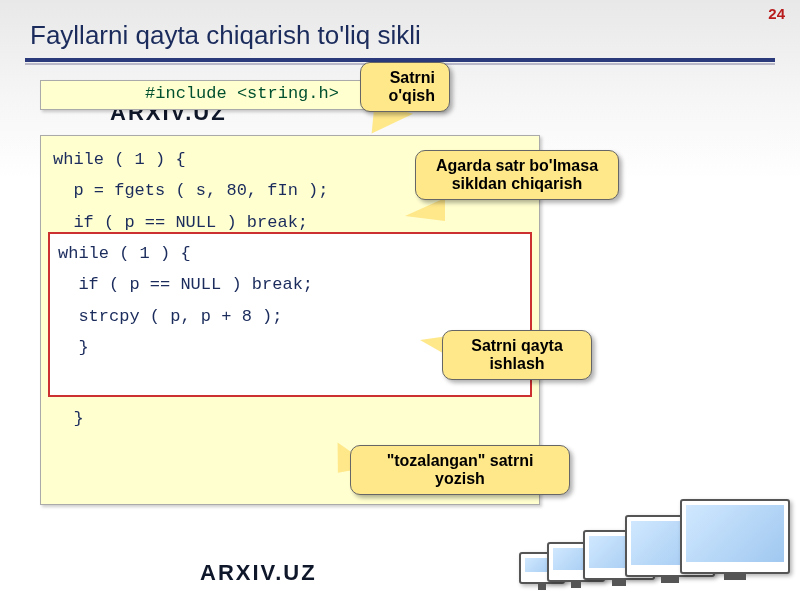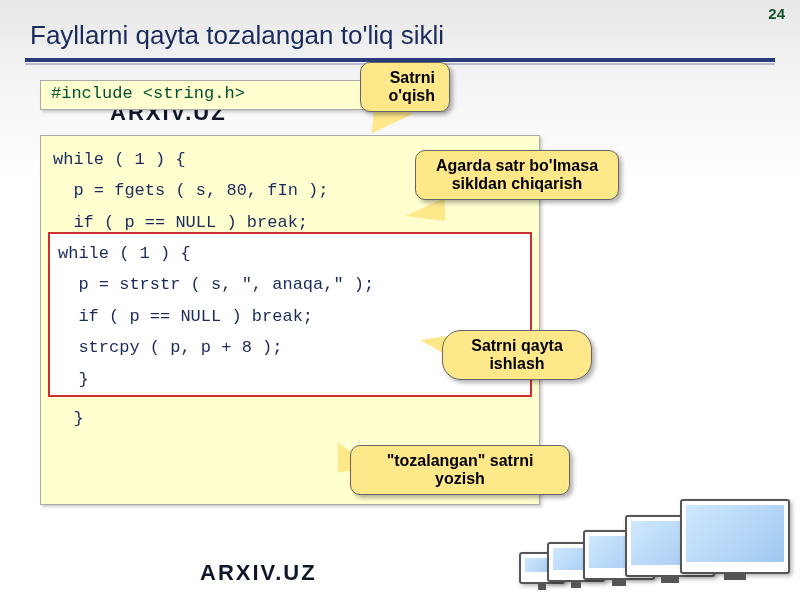--- a/index.html
+++ b/index.html
@@ -10,21 +10,21 @@
 font-family: Arial, sans-serif;
 position: relative;
 overflow: hidden;
 }
 .page-number {
 position: absolute;
 top: 5px;
 right: 15px;
 font-weight: bold;
 font-size: 15px;
-color: #14532d;
+color: #b91c1c;
 }
 .title {
 position: absolute;
 top: 20px;
 left: 30px;
 font-size: 26px;
 color: #1a2b5c;
 font-weight: normal;
 }
 .title-underline {
@@ -63,20 +63,21 @@
 width: 404px;
 height: 30px;
 background: #ffffd0;
 border: 1px solid #aaa;
 box-shadow: 2px 2px 3px rgba(0,0,0,0.2);
 padding: 3px 10px;
 font-family: 'Courier New', monospace;
 font-size: 17px;
 color: #005030;
 z-index: 2;
+text-align: center;
 }
 .code-box {
 position: absolute;
 top: 135px;
 left: 40px;
 width: 500px;
 height: 370px;
 background: #ffffd0;
 border: 1px solid #aaa;
 box-shadow: 2px 2px 3px rgba(0,0,0,0.2);
@@ -117,21 +118,21 @@
 .callout-tail {
 position: absolute;
 width: 0;
 height: 0;
 z-index: 9;
 }
 .c1 { top: 62px; left: 360px; width: 90px; text-align: right; }
 .c1-tail { top: 108px; left: 370px; border-top: 30px solid #ffe88a; border-left: 5px solid transparent; border-right: 35px solid transparent; transform: rotate(15deg); }
 .c2 { top: 150px; left: 415px; width: 204px; }
 .c2-tail { top: 198px; left: 405px; border-top: 18px solid transparent; border-bottom: 5px solid transparent; border-right: 40px solid #ffe88a; }
-.c3 { top: 330px; left: 442px; width: 150px; border-radius: 19px; }
+.c3 { top: 330px; left: 442px; width: 150px; }
 .c3-tail { top: 335px; left: 420px; border-top: 5px solid transparent; border-bottom: 20px solid transparent; border-right: 35px solid #ffe88a; }
 .c4 { top: 445px; left: 350px; width: 220px; }
 .c4-tail { top: 440px; left: 335px; border-left: 5px solid transparent; border-right: 30px solid transparent; border-bottom: 30px solid #ffe88a; transform: rotate(-10deg); }
 .monitors {
 position: absolute;
 bottom: 8px;
 right: 10px;
 z-index: 1;
 }
 .monitor {
@@ -159,42 +160,41 @@
 position: absolute;
 top: 4px; left: 4px; right: 4px; bottom: 10px;
 background: linear-gradient(135deg, #d0e8ff, #a0c8f0);
 }
 </style>
 </head>
 <body>
 
 <div class="page-number">24</div>
 
-<div class="title">Fayllarni qayta tozalangan to'liq sikli</div>
+<div class="title">Fayllarni qayta chiqarish to'liq sikli</div>
 <div class="title-underline"></div>
 
 <div class="watermark wm1">ARXIV.UZ</div>
 <div class="watermark wm2">ARXIV.UZ</div>
 <div class="watermark wm3">ARXIV.UZ</div>
 
 <div class="include-box">
   <span>#include &lt;string.h&gt;</span>
 </div>
 
 <div class="code-box">
   <div>while ( 1 ) {</div>
   <div style="white-space:pre;">  p = fgets ( s, 80, fIn );</div>
   <div style="white-space:pre;">  if ( p == NULL ) break;</div>
   <div style="height:165px;"></div>
   <div style="white-space:pre;">  }</div>
 </div>
 
 <div class="inner-box">
   <div style="white-space:pre;">while ( 1 ) {</div>
-  <div style="white-space:pre;">  p = strstr ( s, ", anaqa," );</div>
   <div style="white-space:pre;">  if ( p == NULL ) break;</div>
   <div style="white-space:pre;">  strcpy ( p, p + 8 );</div>
   <div style="white-space:pre;">  }</div>
 </div>
 
 <div class="callout-tail c1-tail"></div>
 <div class="callout c1">Satrni o'qish</div>
 
 <div class="callout-tail c2-tail"></div>
 <div class="callout c2">Agarda satr bo'lmasa sikldan chiqarish</div>

